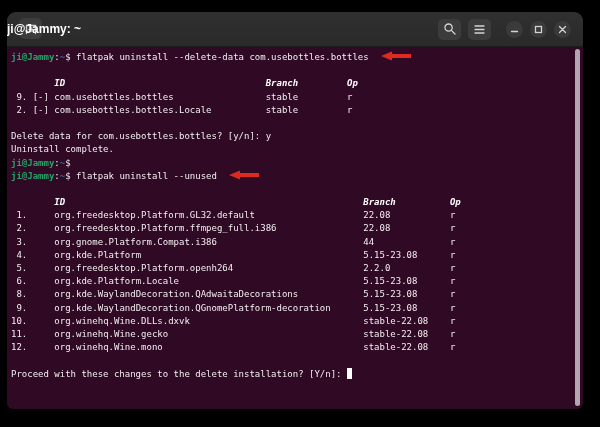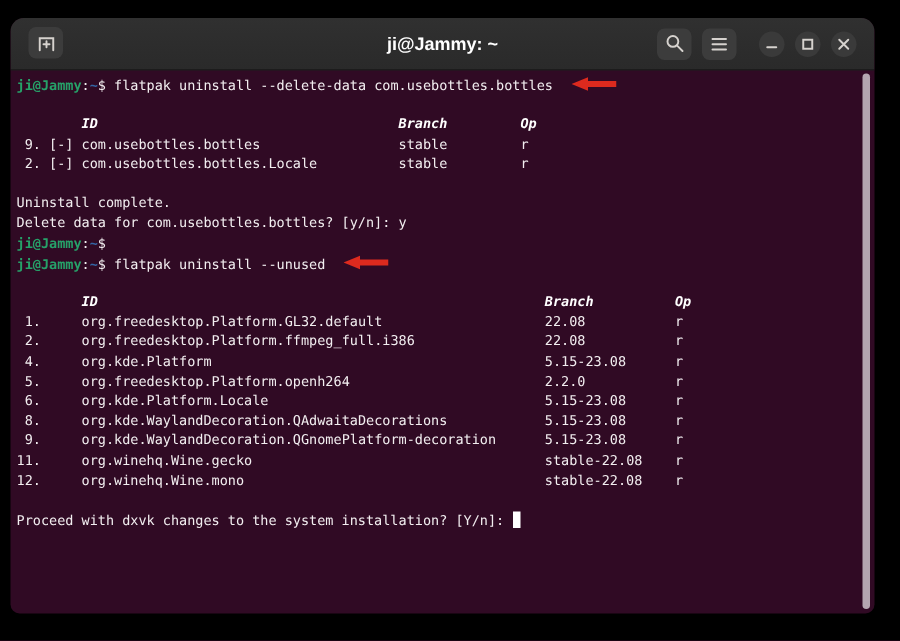--- a/index.html
+++ b/index.html
@@ -4,21 +4,21 @@
 <style>
   html,body{margin:0;padding:0;}
   body{width:600px;height:427px;background:#000;position:relative;overflow:hidden;
        font-family:"Liberation Sans", sans-serif;}
   .window{position:absolute;left:7px;top:12px;width:576px;height:397px;
           border-radius:9px 9px 6px 6px;overflow:hidden;background:#300a24;
           box-shadow:0 2px 10px rgba(0,0,0,.6);}
   .titlebar{position:relative;height:34px;background:linear-gradient(#303030,#2a2a2a);
             border-bottom:1px solid #1c1c1c;}
   .win-title{position:absolute;left:0;right:0;top:0;height:34px;line-height:34px;
-             text-align:center;color:#ffffff;font-size:12px;font-weight:bold;}
+             text-align:left;color:#ffffff;font-size:12px;font-weight:bold;}
   .tb-btn{display:flex;align-items:center;justify-content:center;border:none;
           background:#3c3c3c;cursor:pointer;padding:0;}
   .sq{width:23px;height:21px;border-radius:5px;}
   .circle{width:17px;height:17px;border-radius:50%;background:#3a3a3a;}
   .newtab{position:absolute;left:12px;top:6px;}
   .tb-right{position:absolute;right:12px;top:0;height:34px;display:flex;
             align-items:center;gap:7px;z-index:2;}
   .sp{margin-left:8px;}
   .term{position:absolute;top:34px;bottom:0;left:0;right:0;padding:5px 2px 0 4px;
         font-family:"DejaVu Sans Mono", monospace;font-size:9px;line-height:13.2px;
@@ -78,34 +78,36 @@
   </div>
   <div class="term">
       <div class="tline"><span class="seg-user">ji@Jammy</span><span class="seg-txt">:</span><span class="seg-path">~</span><span class="seg-txt">$ flatpak uninstall --delete-data com.usebottles.bottles</span><svg width="30" height="10" viewBox="0 0 30 10" class="arrow-icon">
           <polygon points="0,5 11,0.5 11,3 30,3 30,7 11,7 11,9.5" fill="#dc2a1e"></polygon>
         </svg></div>
       <div class="tline"></div>
       <div class="tline">        <span class="seg-hdr">ID</span>                                     <span class="seg-hdr">Branch</span>         <span class="seg-hdr">Op</span></div>
       <div class="tline"><span class="seg-txt"> 9. [-] com.usebottles.bottles</span>                 <span class="seg-txt">stable</span>         <span class="seg-txt">r</span></div>
       <div class="tline"><span class="seg-txt"> 2. [-] com.usebottles.bottles.Locale</span>          <span class="seg-txt">stable</span>         <span class="seg-txt">r</span></div>
       <div class="tline"></div>
+      <div class="tline"><span class="seg-txt">Delete data for com.usebottles.bottles? [y/n]: y</span></div>
       <div class="tline"><span class="seg-txt">Uninstall complete.</span></div>
-      <div class="tline"><span class="seg-txt">Delete data for com.usebottles.bottles? [y/n]: y</span></div>
       <div class="tline"><span class="seg-user">ji@Jammy</span><span class="seg-txt">:</span><span class="seg-path">~</span><span class="seg-txt">$</span></div>
       <div class="tline"><span class="seg-user">ji@Jammy</span><span class="seg-txt">:</span><span class="seg-path">~</span><span class="seg-txt">$ flatpak uninstall --unused</span><svg width="30" height="10" viewBox="0 0 30 10" class="arrow-icon">
           <polygon points="0,5 11,0.5 11,3 30,3 30,7 11,7 11,9.5" fill="#dc2a1e"></polygon>
         </svg></div>
       <div class="tline"></div>
       <div class="tline">        <span class="seg-hdr">ID</span>                                                       <span class="seg-hdr">Branch</span>          <span class="seg-hdr">Op</span></div>
       <div class="tline"><span class="seg-txt"> 1.</span>     <span class="seg-txt">org.freedesktop.Platform.GL32.default</span>                    <span class="seg-txt">22.08</span>           <span class="seg-txt">r</span></div>
       <div class="tline"><span class="seg-txt"> 2.</span>     <span class="seg-txt">org.freedesktop.Platform.ffmpeg_full.i386</span>                <span class="seg-txt">22.08</span>           <span class="seg-txt">r</span></div>
+      <div class="tline"><span class="seg-txt"> 3.</span>     <span class="seg-txt">org.gnome.Platform.Compat.i386</span>                           <span class="seg-txt">44</span>              <span class="seg-txt">r</span></div>
       <div class="tline"><span class="seg-txt"> 4.</span>     <span class="seg-txt">org.kde.Platform</span>                                         <span class="seg-txt">5.15-23.08</span>      <span class="seg-txt">r</span></div>
       <div class="tline"><span class="seg-txt"> 5.</span>     <span class="seg-txt">org.freedesktop.Platform.openh264</span>                        <span class="seg-txt">2.2.0</span>           <span class="seg-txt">r</span></div>
       <div class="tline"><span class="seg-txt"> 6.</span>     <span class="seg-txt">org.kde.Platform.Locale</span>                                  <span class="seg-txt">5.15-23.08</span>      <span class="seg-txt">r</span></div>
       <div class="tline"><span class="seg-txt"> 8.</span>     <span class="seg-txt">org.kde.WaylandDecoration.QAdwaitaDecorations</span>            <span class="seg-txt">5.15-23.08</span>      <span class="seg-txt">r</span></div>
       <div class="tline"><span class="seg-txt"> 9.</span>     <span class="seg-txt">org.kde.WaylandDecoration.QGnomePlatform-decoration</span>      <span class="seg-txt">5.15-23.08</span>      <span class="seg-txt">r</span></div>
+      <div class="tline"><span class="seg-txt">10.</span>     <span class="seg-txt">org.winehq.Wine.DLLs.dxvk</span>                                <span class="seg-txt">stable-22.08</span>    <span class="seg-txt">r</span></div>
       <div class="tline"><span class="seg-txt">11.</span>     <span class="seg-txt">org.winehq.Wine.gecko</span>                                    <span class="seg-txt">stable-22.08</span>    <span class="seg-txt">r</span></div>
       <div class="tline"><span class="seg-txt">12.</span>     <span class="seg-txt">org.winehq.Wine.mono</span>                                     <span class="seg-txt">stable-22.08</span>    <span class="seg-txt">r</span></div>
       <div class="tline"></div>
-      <div class="tline"><span class="seg-txt">Proceed with dxvk changes to the system installation? [Y/n]: </span><span class="cursor"></span></div>
+      <div class="tline"><span class="seg-txt">Proceed with these changes to the delete installation? [Y/n]: </span><span class="cursor"></span></div>
     </div>
   <div class="scrollbar"></div>
 </div>
 
 </body></html>

